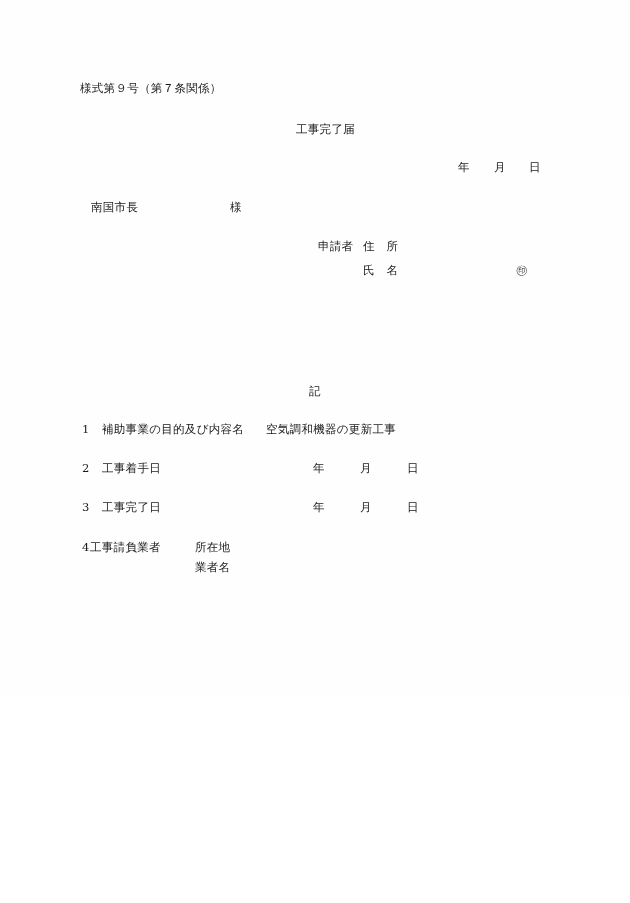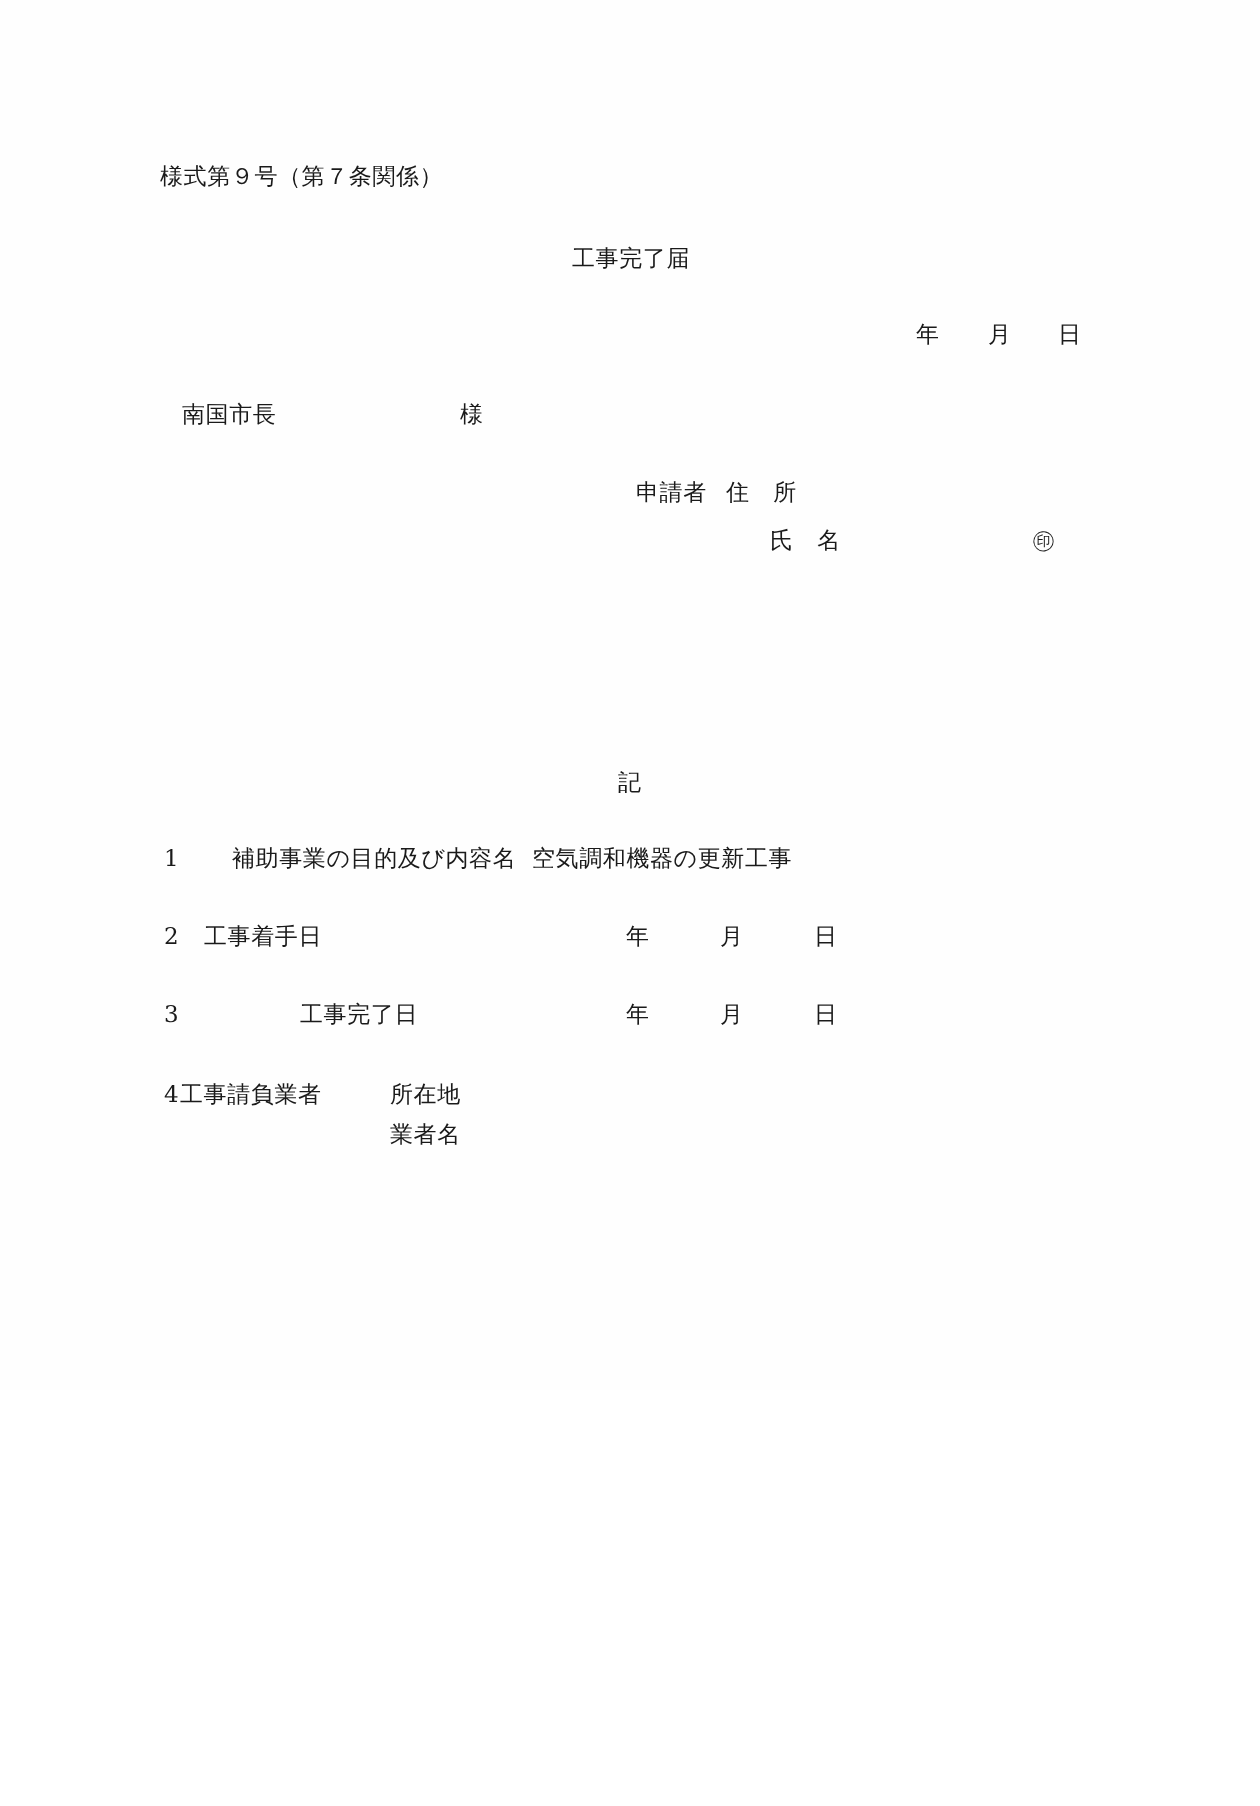--- a/index.html
+++ b/index.html
@@ -9,54 +9,54 @@
     .t { position: absolute; font-size: 11.5px; line-height: 14px; white-space: nowrap; letter-spacing: 0.3px; }
     .para { position: absolute; left: 80px; width: 480px; font-size: 11.5px; line-height: 19px; letter-spacing: 0.35px; }
   </style>
 </head>
 <body>
 
 <div class="page">
 
   <div class="t" style="left:80px; top:81px;">様式第９号（第７条関係）</div>
 
-  <div class="t" style="left:286px; top:122px;">工事完了届</div>
+  <div class="t" style="left:296px; top:122px;">工事完了届</div>
 
   <div class="t" style="left:458px; top:160px;">年</div>
   <div class="t" style="left:494px; top:160px;">月</div>
   <div class="t" style="left:529px; top:160px;">日</div>
 
   <div class="t" style="left:91px; top:200px;">南国市長</div>
   <div class="t" style="left:230px; top:200px;">様</div>
 
   <div class="t" style="left:318px; top:239px;">申請者</div>
   <div class="t" style="left:363px; top:239px;">住　所</div>
-  <div class="t" style="left:385px; top:263px;">氏　名</div>
+  <div class="t" style="left:363px; top:263px;">氏　名</div>
   <div class="t" style="left:516px; top:263px;">㊞</div>
 
 
   <div class="t" style="left:309px; top:384px;">記</div>
 
   <div>
     <div class="t" style="left:82px; top:422px;">1</div>
-    <div class="t" style="left:116px; top:422px;">補助事業の目的及び内容名</div>
+    <div class="t" style="left:102px; top:422px;">補助事業の目的及び内容名</div>
     <div class="t" style="left:266px; top:422px;">空気調和機器の更新工事</div>
   </div>
 
   <div>
     <div class="t" style="left:82px; top:461px;">2</div>
     <div class="t" style="left:102px; top:461px;">工事着手日</div>
     <div class="t" style="left:313px; top:461px;">年</div>
     <div class="t" style="left:360px; top:461px;">月</div>
     <div class="t" style="left:407px; top:461px;">日</div>
   </div>
 
   <div>
     <div class="t" style="left:82px; top:500px;">3</div>
-    <div class="t" style="left:102px; top:500px;margin-left:48px;">工事完了日</div>
+    <div class="t" style="left:102px; top:500px;">工事完了日</div>
     <div class="t" style="left:313px; top:500px;">年</div>
     <div class="t" style="left:360px; top:500px;">月</div>
     <div class="t" style="left:407px; top:500px;">日</div>
   </div>
 
   <div>
     <div class="t" style="left:82px; top:540px;">4</div>
     <div class="t" style="left:90px; top:540px;">工事請負業者</div>
     <div class="t" style="left:195px; top:540px;">所在地</div>
     <div class="t" style="left:195px; top:560px;">業者名</div>

